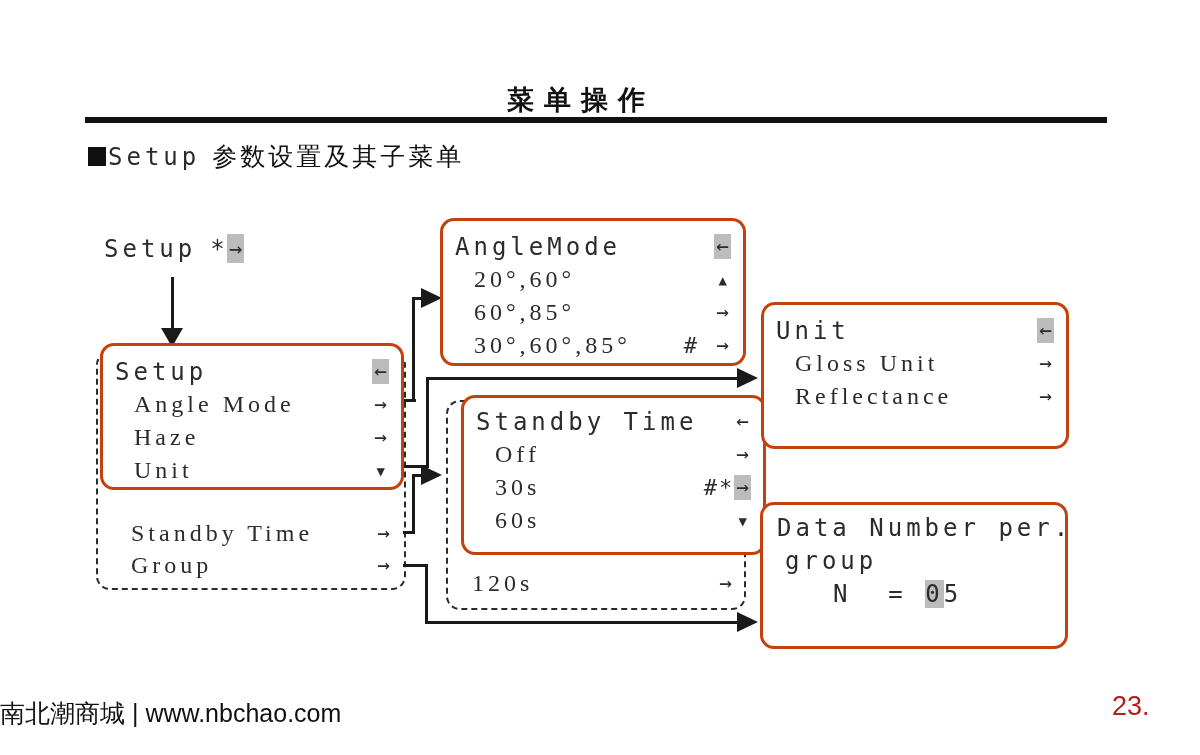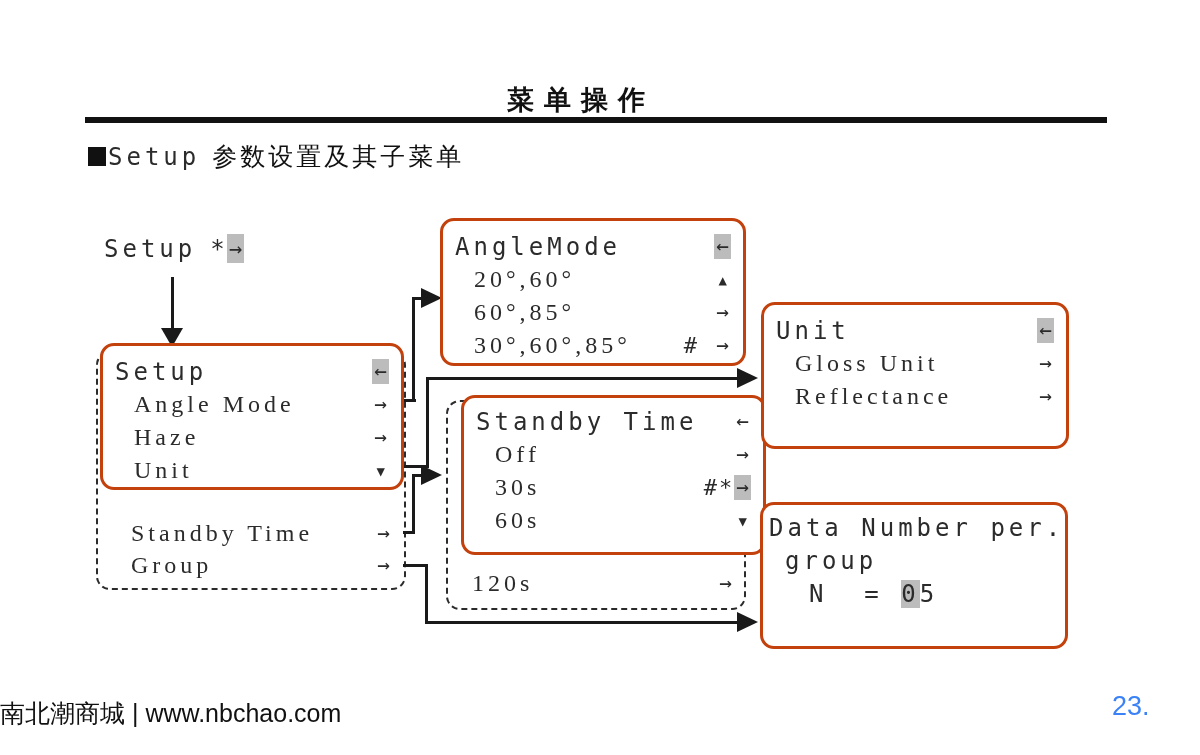--- a/index.html
+++ b/index.html
@@ -59,33 +59,33 @@
     border-left:11px solid transparent; border-right:11px solid transparent;
     border-top:19px solid #1a1a1a;
   }
 
   
   .root-label { left:104px; top:234px; display:flex; align-items:center; font-size:24px; letter-spacing:4px; color:#2b2b2b; }
   .root-label .star { margin-left:14px; letter-spacing:0; }
   .root-label .arrow { margin-left:2px; letter-spacing:0; font-size:22px; padding:2px 2px; }
 
   
-  .dn-line { height:33px; line-height:33px; font-size:24px; letter-spacing:4px; color:#2b2b2b; white-space:pre; padding-left:6px; }
+  .dn-line { height:33px; line-height:33px; font-size:24px; letter-spacing:4px; color:#2b2b2b; white-space:pre; padding-left:14px; }
   .dn-line.l2 { padding-left:22px; }
-  .dn-line.l3 { padding-left:46px; }
+  .dn-line.l3 { padding-left:70px; }
   .dn-line .seg { white-space:pre; }
 
   
   .footer-site {
     left:0; top:697px; width:1200px; text-align:left;
     font-family:"Liberation Sans", sans-serif; font-size:25px; color:#111;
   }
   .footer-page {
     left:1112px; top:691px; font-family:"Liberation Sans", sans-serif;
-    font-size:27px; color:#3b82f6;
+    font-size:27px; color:#b91c1c;
   }
 </style>
 </head>
 <body>
 
 <div class="abs doc-title">菜单操作</div>
 <div class="abs rule"></div>
 
 <div class="abs section-head">
   <span class="section-bullet"></span>

